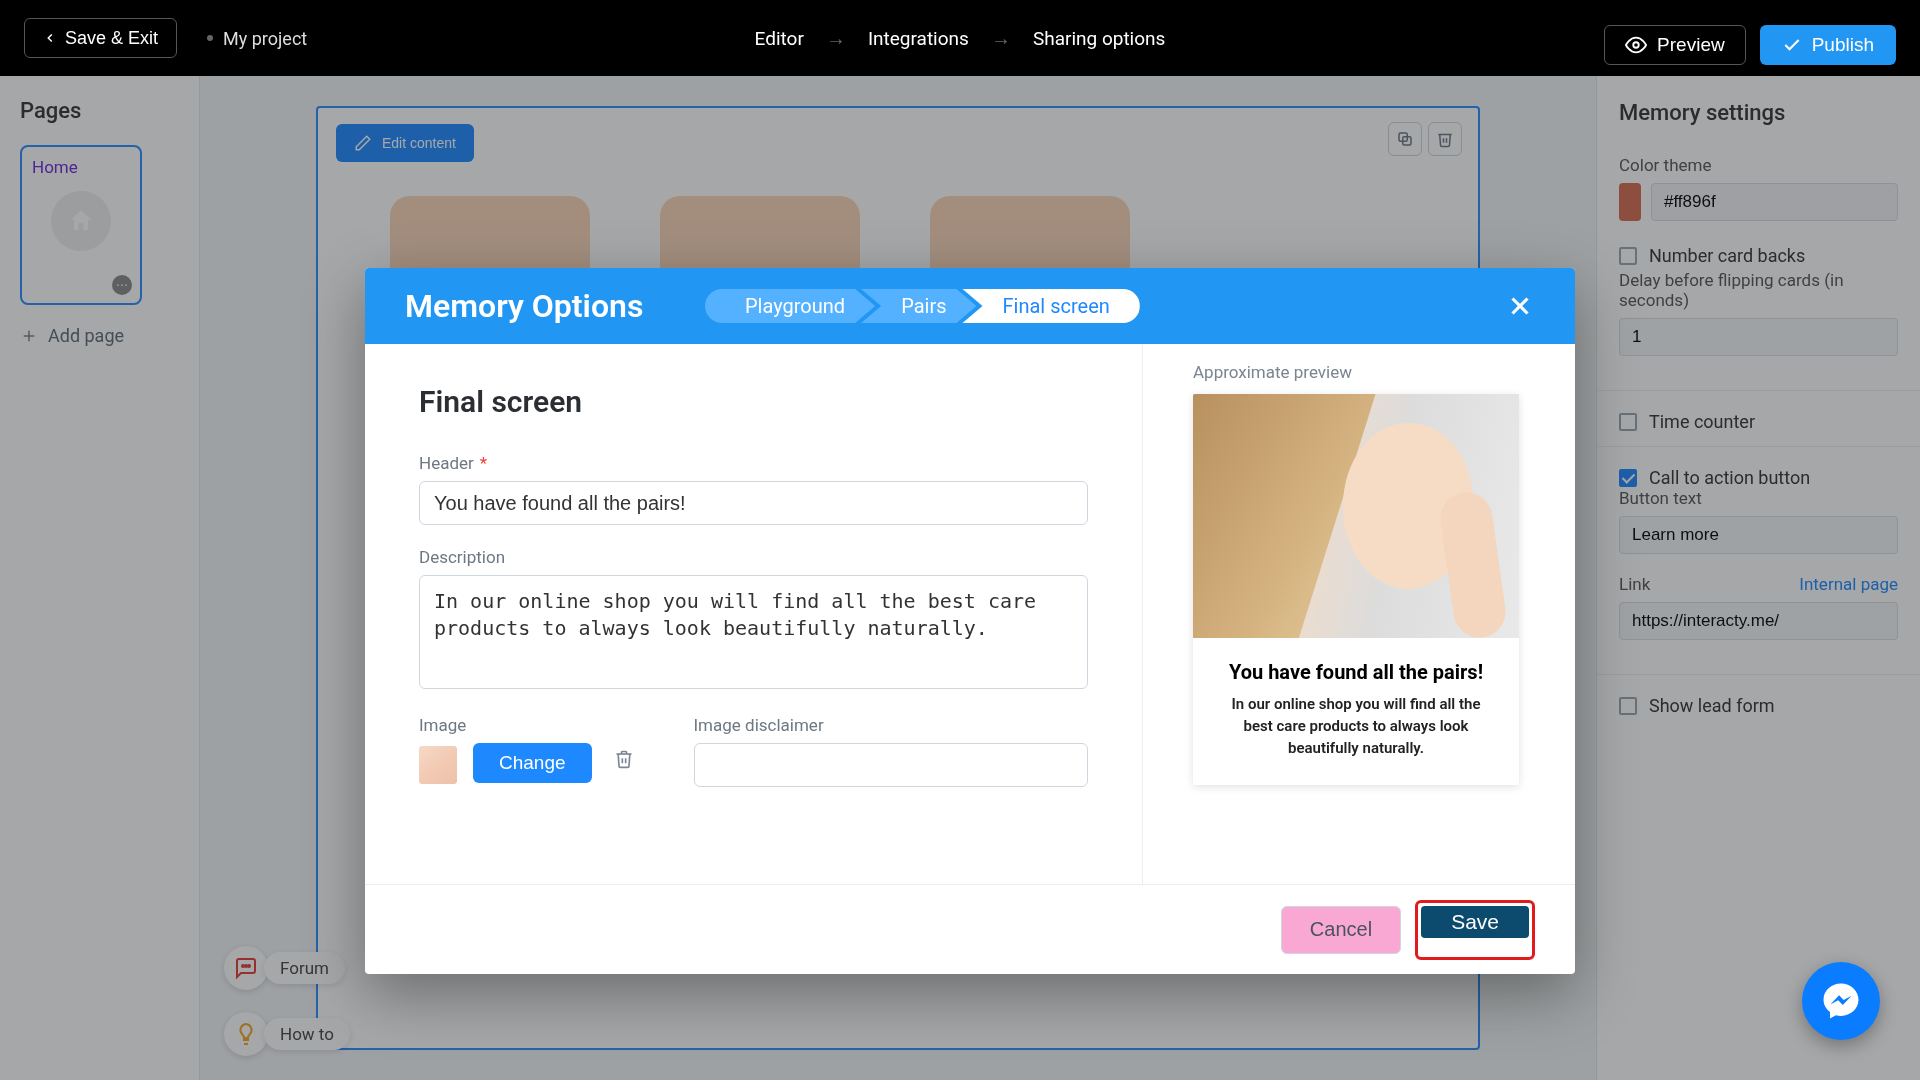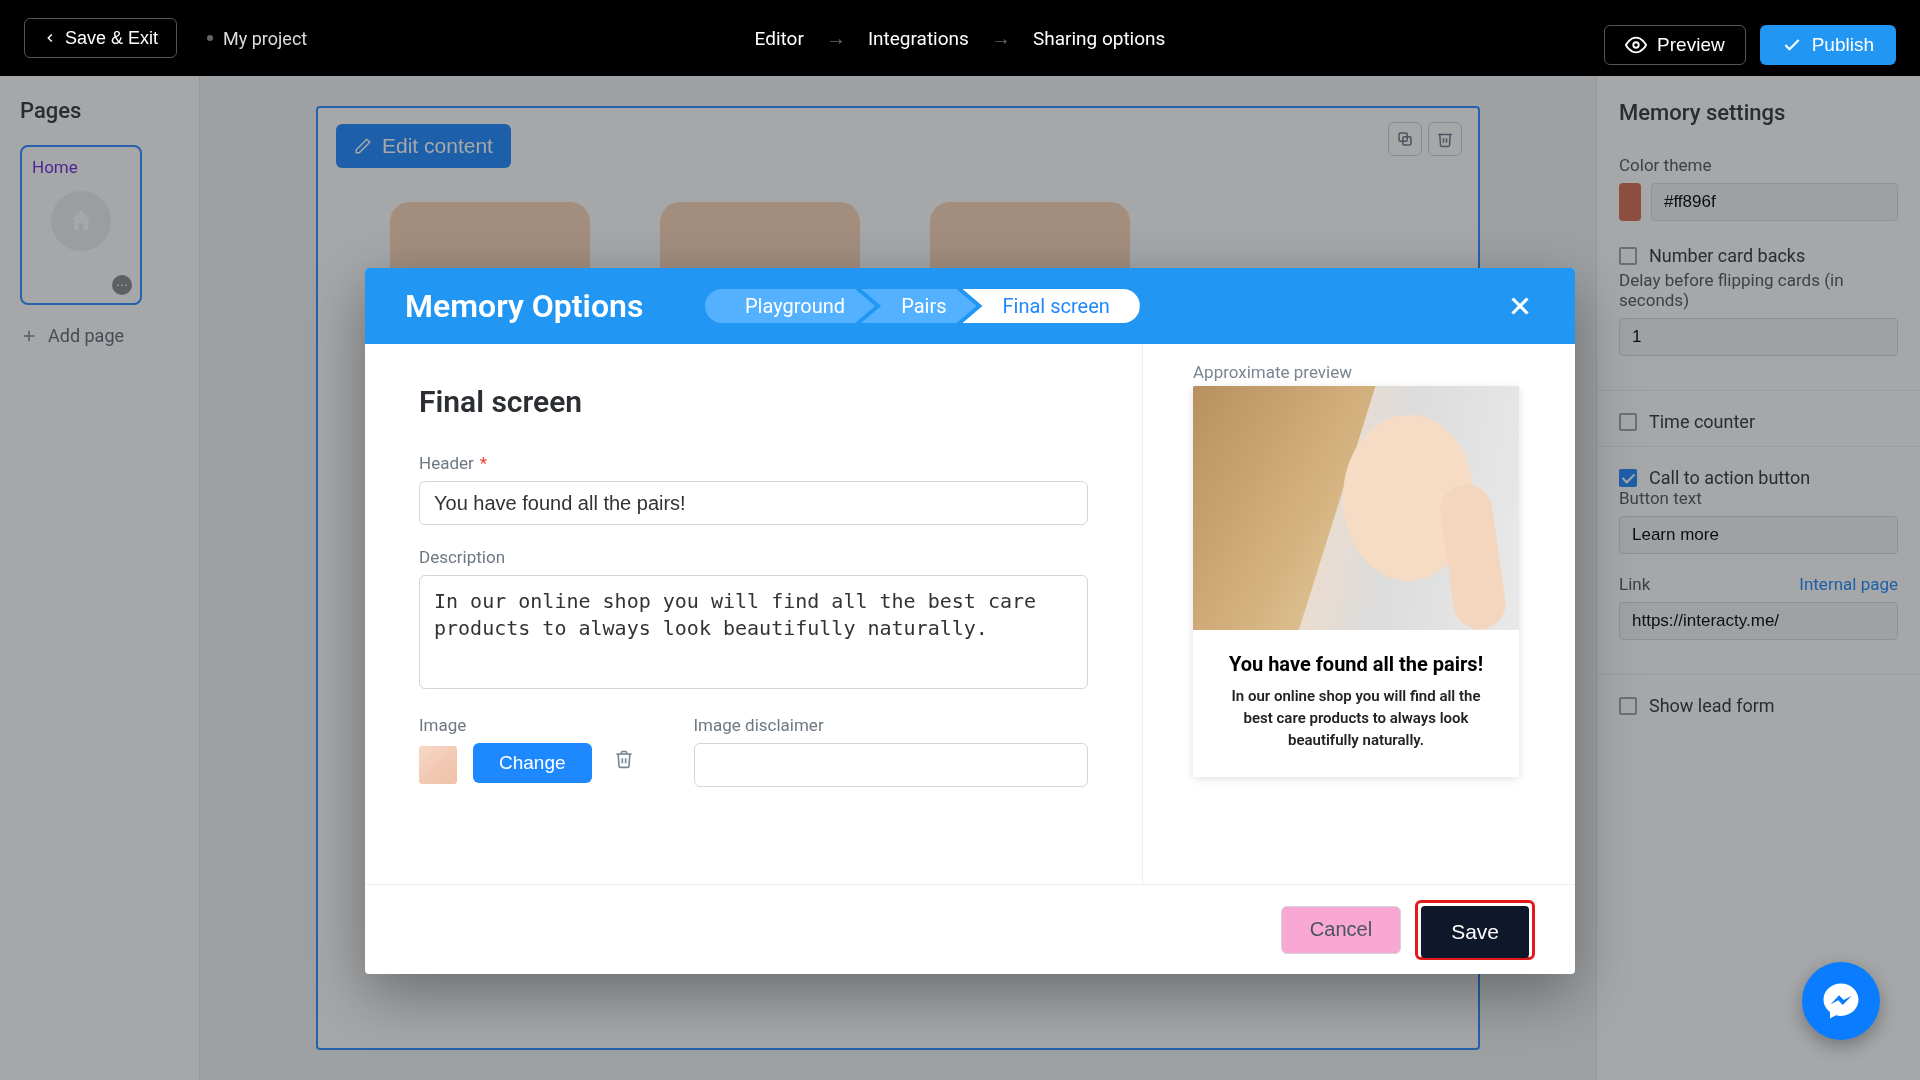--- a/index.html
+++ b/index.html
@@ -37,21 +37,21 @@
 .rp-check{display:flex; align-items:center; gap:12px; font-size:18px; color:#333; margin:0 0;}
 .checkbox{width:18px;height:18px;border:2px solid #9aa3ae; background:#fff; border-radius:2px; display:inline-block; cursor:pointer;}
 .checkbox.checked{background:#1e88ff; border-color:#1e88ff; position:relative;}
 .checkbox.checked::after{content:""; position:absolute; left:4px; top:0px; width:5px; height:10px; border:solid #fff; border-width:0 2px 2px 0; transform:rotate(45deg);}
 .rp-divider{border:none;border-top:1px solid #eceef0; margin:14px -22px 20px;}
 .rp-link{color:#1e88ff; font-size:17px; float:right; cursor:pointer;}
 .rp-field{width:100%; height:38px; border:1px solid #d9dde2; background:#f6f7f8; padding:0 12px; font-size:17px; border-radius:4px; margin-bottom:20px;}
 
 .canvas{ position:absolute; left:200px; right:324px; top:0; bottom:0; padding:30px 116px;}
 .stage{ background:#fff; border:2px solid #2a8cff; border-radius:4px; height:100%; position:relative; padding:16px 18px;}
-.edit-content-btn{ background:#1e88ff; color:#fff; border:none; border-radius:6px; padding:10px 18px; font-size:21px; display:inline-flex; align-items:center; gap:10px; cursor:pointer;}
+.edit-content-btn{ background:#1e88ff; color:#fff; border:none; border-radius:6px; padding:10px 18px; font-size:14px; display:inline-flex; align-items:center; gap:10px; cursor:pointer;}
 .stage-icons{ position:absolute; top:14px; right:16px; display:flex; gap:6px;}
 .stage-icons .ibox{width:34px;height:34px; border:1px solid #cfd4d9; border-radius:6px; display:flex;align-items:center;justify-content:center; color:#6b7682; cursor:pointer;}
 .card-row{ display:flex; gap:70px; margin-top:34px; padding:0 54px;}
 .memcard{ width:200px; height:180px; border-radius:20px; background:#fcd5b8; box-shadow:0 3px 0 rgba(0,0,0,.06);}
 
 
 .help-stack{ position:absolute; left:24px; bottom:24px; display:flex; flex-direction:column; gap:22px;}
 .help{ display:flex; align-items:center;}
 .help .circle{width:44px;height:44px;border-radius:50%;background:#fff; display:flex;align-items:center;justify-content:center; box-shadow:0 2px 6px rgba(0,0,0,.15);}
 .help .pill{ background:#fff; border-radius:20px; padding:6px 16px; margin-left:-4px; font-size:17px; color:#444; box-shadow:0 2px 6px rgba(0,0,0,.12);}
@@ -80,33 +80,33 @@
 .text-input{ width:100%; height:44px; border:1px solid #cfd6de; border-radius:6px; padding:0 14px; font-size:20px; color:#333; margin-bottom:22px;}
 .textarea{ width:100%; height:114px; border:1px solid #cfd6de; border-radius:6px; padding:12px 14px; font-size:20px; color:#333; resize:none; margin-bottom:22px; line-height:1.35;}
 .img-row{ display:flex; gap:60px;}
 .img-row .col{ flex:0 0 auto;}
 .img-row .col.grow{flex:1;}
 .thumb{ width:38px;height:38px; background:#e9c7b6; border-radius:4px; display:inline-block; vertical-align:middle;}
 .dummy-body{position:absolute;inset:0; background:linear-gradient(140deg,#f6d9c7 0%,#f2c9b3 55%,#efc1a8 100%);}
 .change-btn{ background:#1e88ff; color:#fff; border:none; border-radius:6px; height:40px; padding:0 26px; font-size:19px; cursor:pointer; margin-left:12px;}
 .trash{ color:#7c8794; margin-left:18px; cursor:pointer; display:inline-flex;}
 .mb-right{ flex:1; padding:18px 50px 0 50px;}
-.approx{ font-size:17px; color:#7a8591; margin-bottom:4px;}
+.approx{ font-size:17px; color:#7a8591; margin-bottom:12px;}
 .preview-card{ background:#fff; box-shadow:0 2px 8px rgba(0,0,0,.12); width:326px; border-radius:2px; overflow:hidden;}
 .preview-img{height:244px; background:#d8d8d8; position:relative; overflow:hidden;}
 .preview-img .skin{position:absolute; inset:0; background:linear-gradient(100deg,#ead1b8 0%, #f3dcc8 30%, #dcdcdc 60%, #e9e9e9 100%);}
 .preview-img .hair{position:absolute; top:0; left:0; width:56%; height:100%; background:linear-gradient(120deg,#b89060 0%,#d5b380 60%,#e5cfa4 100%); clip-path: polygon(0 0, 100% 0, 58% 100%, 0 100%);}
 .preview-img .face{position:absolute; top:12%; right:14%; width:40%; height:68%; background:#f6dcc5; border-radius:50% 48% 50% 50%;}
 .preview-img .arm{position:absolute; bottom:0; right:6%; width:16%; height:60%; background:#f3d6bd; border-radius:40px; transform:rotate(-8deg);}
 .preview-h{ font-weight:700; font-size:20px; text-align:center; padding:22px 16px 10px;}
 .preview-p{ font-size:15px; font-weight:600; text-align:center; padding:0 24px 26px; color:#222; line-height:1.45;}
 .modal-footer{ height:90px; border-top:1px solid #eceef0; display:flex; align-items:center; justify-content:flex-end; padding:0 40px; gap:14px;}
 .btn-cancel{ height:48px; padding:0 28px; border:1px solid #cfd6de; background:#f9a8d4; border-radius:6px; font-size:20px; color:#4a5460; cursor:pointer;}
 .btn-save-wrap{border:3px solid #e11b1b; border-radius:6px; padding:3px; height:60px; display:inline-flex;}
-.btn-save{ height:52px; padding:0 30px; background:#0f172a; color:#fff; border:none; border-radius:4px; font-size:21px; cursor:pointer;}
+.btn-save{ height:32px; padding:0 30px; background:#0c4a6e; color:#fff; border:none; border-radius:4px; font-size:21px; cursor:pointer;}
 
 svg{display:block;}
 </style>
 </head>
 <body>
 
 <div class="topbar">
   <button class="btn-outline-dark">
     <svg width="14" height="14" viewBox="0 0 24 24" fill="none" stroke="#fff" stroke-width="2.5">
         <polyline points="15 18 9 12 15 6"></polyline>
@@ -186,20 +186,41 @@
             </svg>
           </div>
       </div>
       <div class="card-row">
         <div class="memcard"></div>
         <div class="memcard"></div>
         <div class="memcard"></div>
       </div>
     </div>
 
+    <div class="help-stack">
+      <div class="help forum">
+        <div class="circle">
+            <svg width="24" height="24" viewBox="0 0 24 24" fill="none" stroke="#e53935" stroke-width="2">
+              <path d="M21 15a2 2 0 0 1-2 2H7l-4 4V5a2 2 0 0 1 2-2h14a2 2 0 0 1 2 2z"></path>
+              <circle cx="9" cy="10" r="1" fill="#e53935"></circle>
+              <circle cx="12" cy="10" r="1" fill="#e53935"></circle>
+              <circle cx="15" cy="10" r="1" fill="#e53935"></circle>
+            </svg>
+          </div>
+        <div class="pill">Forum</div>
+      </div>
+      <div class="help howto">
+        <div class="circle">
+            <svg width="24" height="24" viewBox="0 0 24 24" fill="none" stroke="#f5a623" stroke-width="2">
+              <path d="M9 18h6M10 22h4M12 2a6 6 0 0 0-4 10c1 1 2 2 2 4h4c0-2 1-3 2-4a6 6 0 0 0-4-10z"></path>
+            </svg>
+          </div>
+        <div class="pill">How to</div>
+      </div>
+    </div>
   </div>
 
   <div class="right-panel">
     <h3>Memory settings</h3>
     <div class="rp-label">Color theme</div>
     <div class="rp-row">
       <div class="color-swatch"></div>
       <input class="rp-input" value="#ff896f" style="">
     </div>
     <div class="rp-check">

